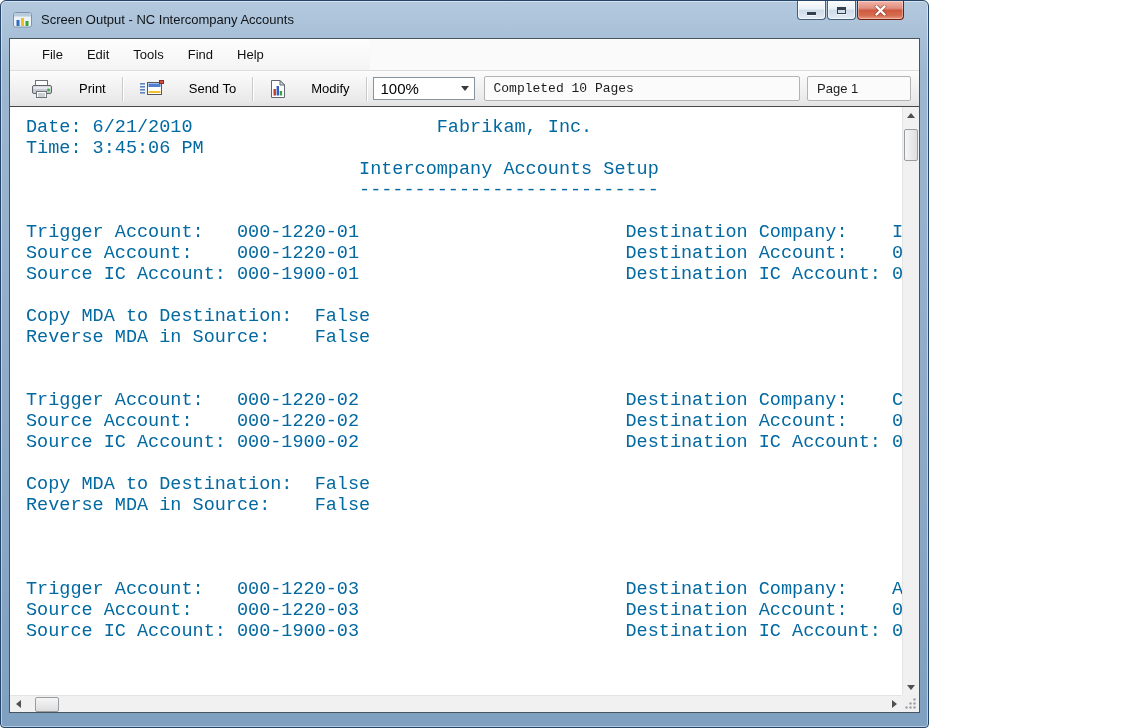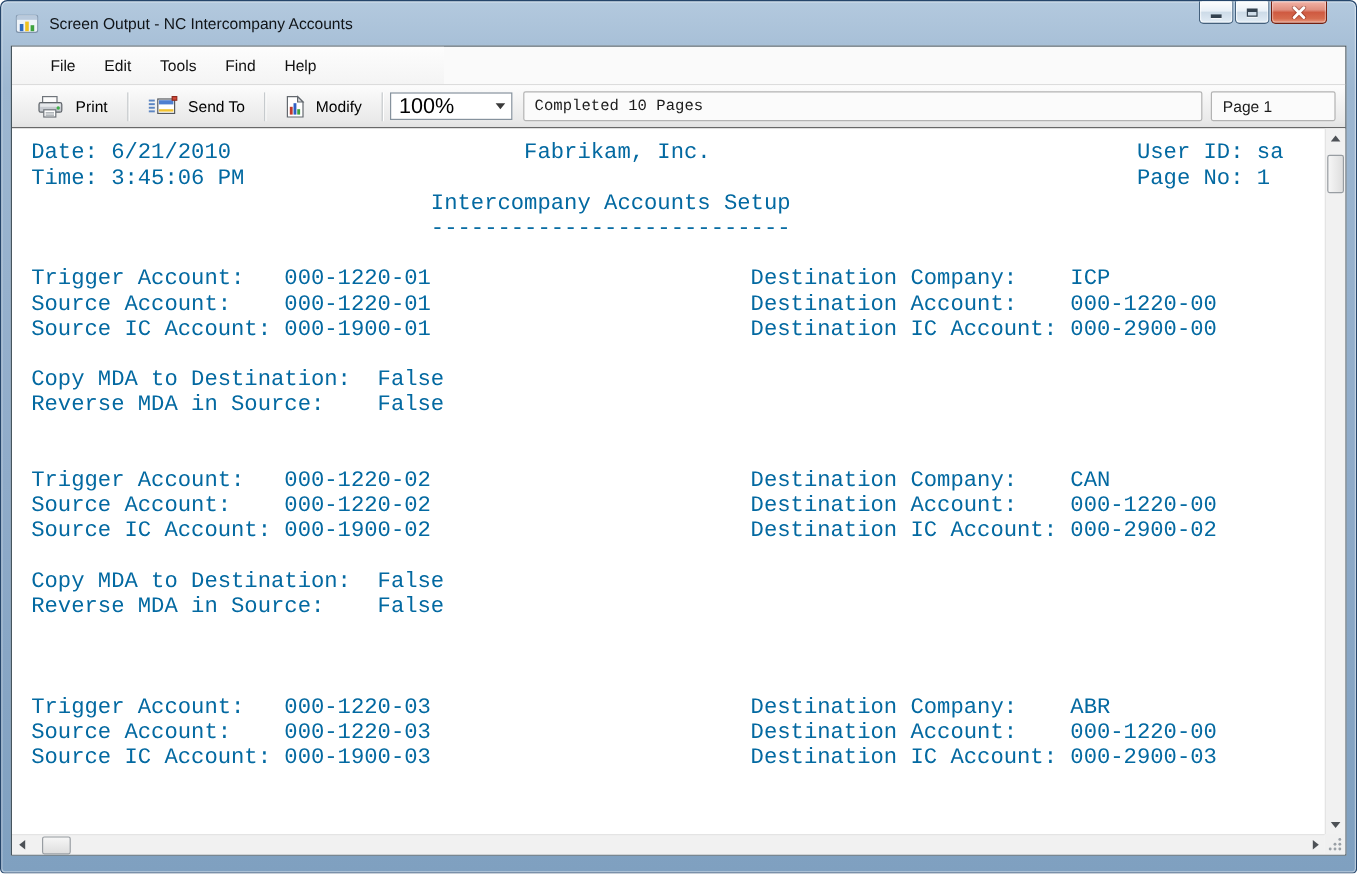--- a/index.html
+++ b/index.html
@@ -3,21 +3,21 @@
 <meta charset="utf-8">
 <style>
   html,body { margin:0; padding:0; }
   body {
     width:1131px; height:728px; overflow:hidden;
     font-family:"Liberation Sans", sans-serif;
     background:#fff;
   }
   
   .window {
-    position:relative; width:1131px; height:728px; box-sizing:border-box;
+    position:relative; width:929px; height:728px; box-sizing:border-box;
     background:linear-gradient(180deg,#b3c9de 0%,#9db7d1 10%,#8fabc9 55%,#7fa0c0 100%);
     border:1px solid #25456a; border-radius:6px 6px 4px 4px;
     box-shadow:inset 0 0 0 1px rgba(255,255,255,.45);
   }
   .titlebar {
     height:37px; display:flex; align-items:center; padding:0 12px; gap:9px;
     cursor:default;
   }
   .titlebar-text { font-size:13px; color:#101418; white-space:nowrap; }
   .win-controls { position:absolute; top:0; right:24px; display:flex; height:20px; }
@@ -49,27 +49,27 @@
     flex:1; display:flex; align-items:center; justify-content:flex-end; gap:11px;
     padding-right:12px; font-size:13px; color:#1a1a1a;
     background:linear-gradient(90deg,#eef3fa 0%,#dbe7f8 18%,#d6e3f7 100%);
   }
   
   .toolbar {
     flex:0 0 35px; display:flex; align-items:center; padding:0 8px;
     background:linear-gradient(180deg,#fcfcfc,#e9e9e9 85%,#e2e2e2);
     border-bottom:1px solid #474747;
   }
-  .tb-btn { display:flex; align-items:center; gap:9px; padding:4px 12px; cursor:pointer; border-radius:2px; }
+  .tb-btn { display:flex; align-items:center; gap:25px; padding:4px 12px; cursor:pointer; border-radius:2px; }
   .tb-label { font-size:13px; color:#000; white-space:nowrap; }
   .tb-sep { width:1px; height:24px; background:#c6cacd; box-shadow:1px 0 0 #ffffff; margin:0 4px; }
   .zoom-select {
     width:102px; height:23px; box-sizing:border-box; margin:0 2px;
     border:1px solid #86929d; background:#fff; display:flex; align-items:center;
-    padding-left:7px; font-size:18px; cursor:pointer;
+    padding-left:7px; font-size:15px; cursor:pointer;
   }
   .zoom-arrow { margin-left:auto; margin-right:5px; width:0; height:0; border:4px solid transparent; border-top:5px solid #3a3a3a; transform:translateY(2px); }
   .tb-field {
     height:25px; box-sizing:border-box; border:1px solid #b3b3b3; border-radius:2px;
     background:#fbfbfb; display:flex; align-items:center; padding:0 9px;
     font-size:13px; color:#1c1c1c; white-space:nowrap;
   }
   .tb-status { flex:1; margin:0 7px;font-family:Liberation Mono, monospace; }
   .tb-page  { width:104px; }
   

